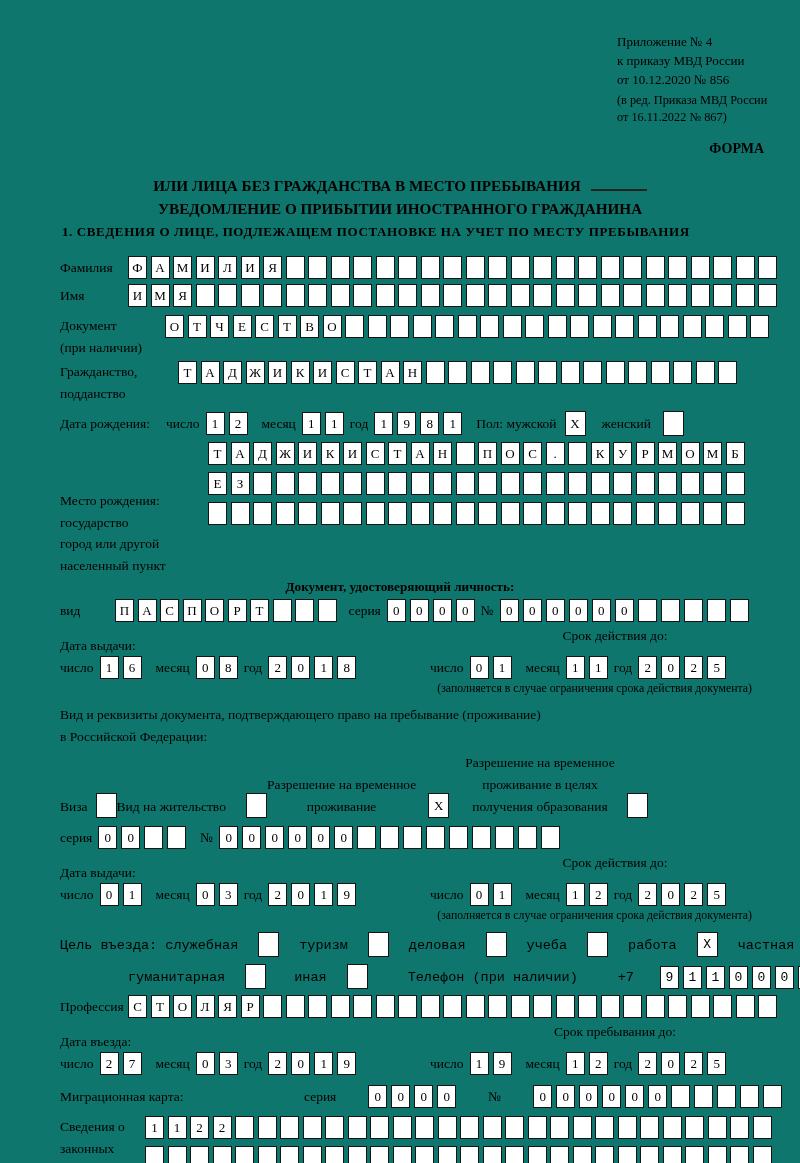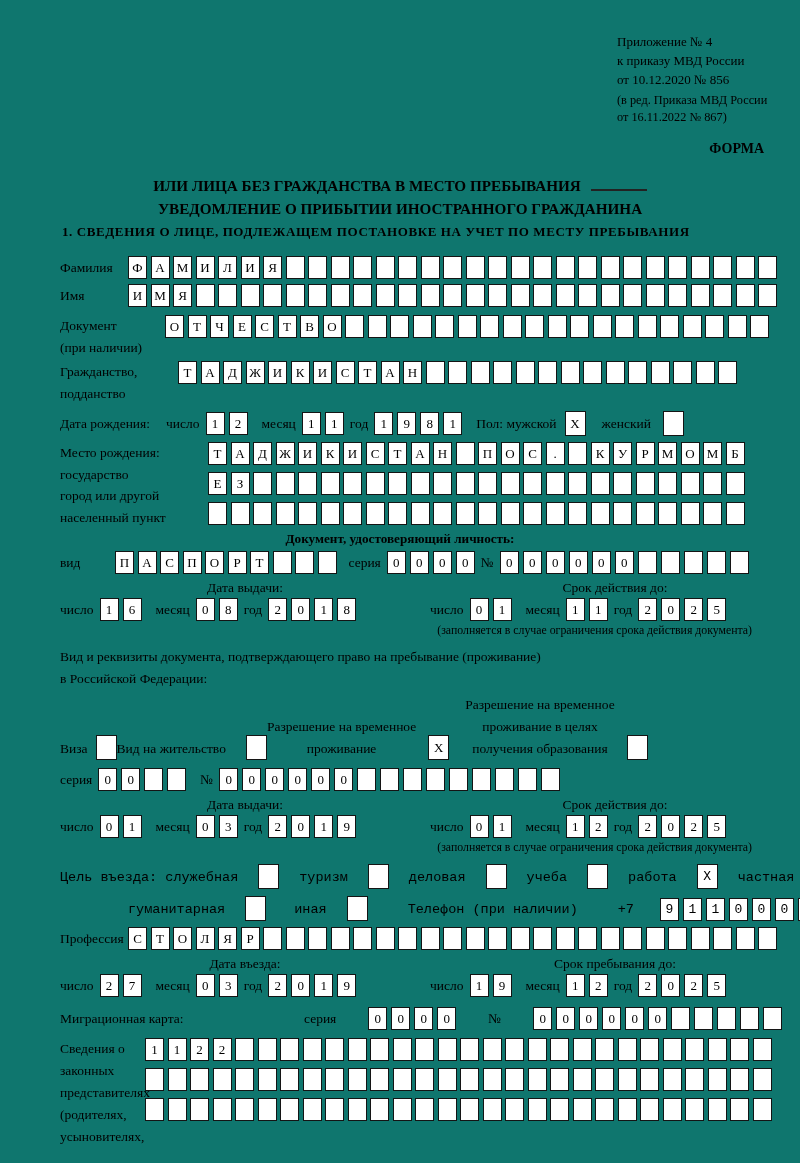--- a/index.html
+++ b/index.html
@@ -23,21 +23,21 @@
   .cell{
     box-sizing:border-box;flex:none;width:19px;height:23px;border:1.7px solid #141414;
     display:flex;align-items:center;justify-content:center;font-size:13px;background:#fff;
   }
   .big .cell{width:21px;height:25px;}
   .dg{gap:4px;margin:0 6px;}
   .colrows{display:flex;flex-direction:column;gap:7px;}
   .mt{margin-top:16px}.mt5{margin-top:5px}.mt8{margin-top:8px}.mt2{margin-top:2px}.mt4{margin-top:4px}.mt6{margin-top:6px}.mt10{margin-top:10px}
   .dochead{text-align:center;font-weight:bold;font-size:13.2px;margin-top:3px;}
   .dhead{display:flex;margin-left:60px;margin-top:6px;line-height:16px;}
-  .dh1{width:370px;text-align:center;flex:none;}
+  .dh1{width:370px;flex:none;margin-top:10px;}
   .dh2{flex:1;text-align:center;}
   .drow{display:flex;margin-left:60px;margin-top:2px;align-items:center;}
   .dhalf{width:370px;flex:none;display:flex;align-items:center;}
   .dhalf2{flex:1;display:flex;align-items:center;}
   .dnote{margin-left:60px;width:692px;text-align:right;font-size:11.8px;margin-top:2px;}
   .plain{margin-left:60px;line-height:22px;margin-top:8px;}
   .optrow{display:flex;align-items:flex-end;margin-left:60px;margin-top:4px;}
   .optcol{text-align:center;line-height:22px;}
   .gap8{margin-left:8px}.gap12{margin-left:12px}.gap16{margin-left:16px}.gap20{margin-left:20px}.gap28{}
   .purpose{display:flex;align-items:flex-end;margin-left:60px;margin-top:9px;gap:20px;flex-wrap:nowrap;font-family:Liberation Mono, monospace;}
@@ -227,21 +227,21 @@
     <span class="cells big gap8">
         <span class="cell">X</span>
       </span>
     <span class="lbl gap16">женский</span>
     <span class="cells big gap12">
         <span class="cell"></span>
       </span>
   </div>
 
   <div class="frow mt6">
-    <span class="lbl w148" style="line-height:21.5px;">
+    <span class="lbl w148" style="line-height:21.5px;margin-top:48px;">
       <span>Место рождения:</span><br>
       <span>государство</span><br>
       <span>город или другой</span><br>
       <span>населенный пункт</span>
     </span>
     <span class="colrows">
       <span class="cells">
           <span class="cell">Т</span>
           <span class="cell">А</span>
           <span class="cell">Д</span>

